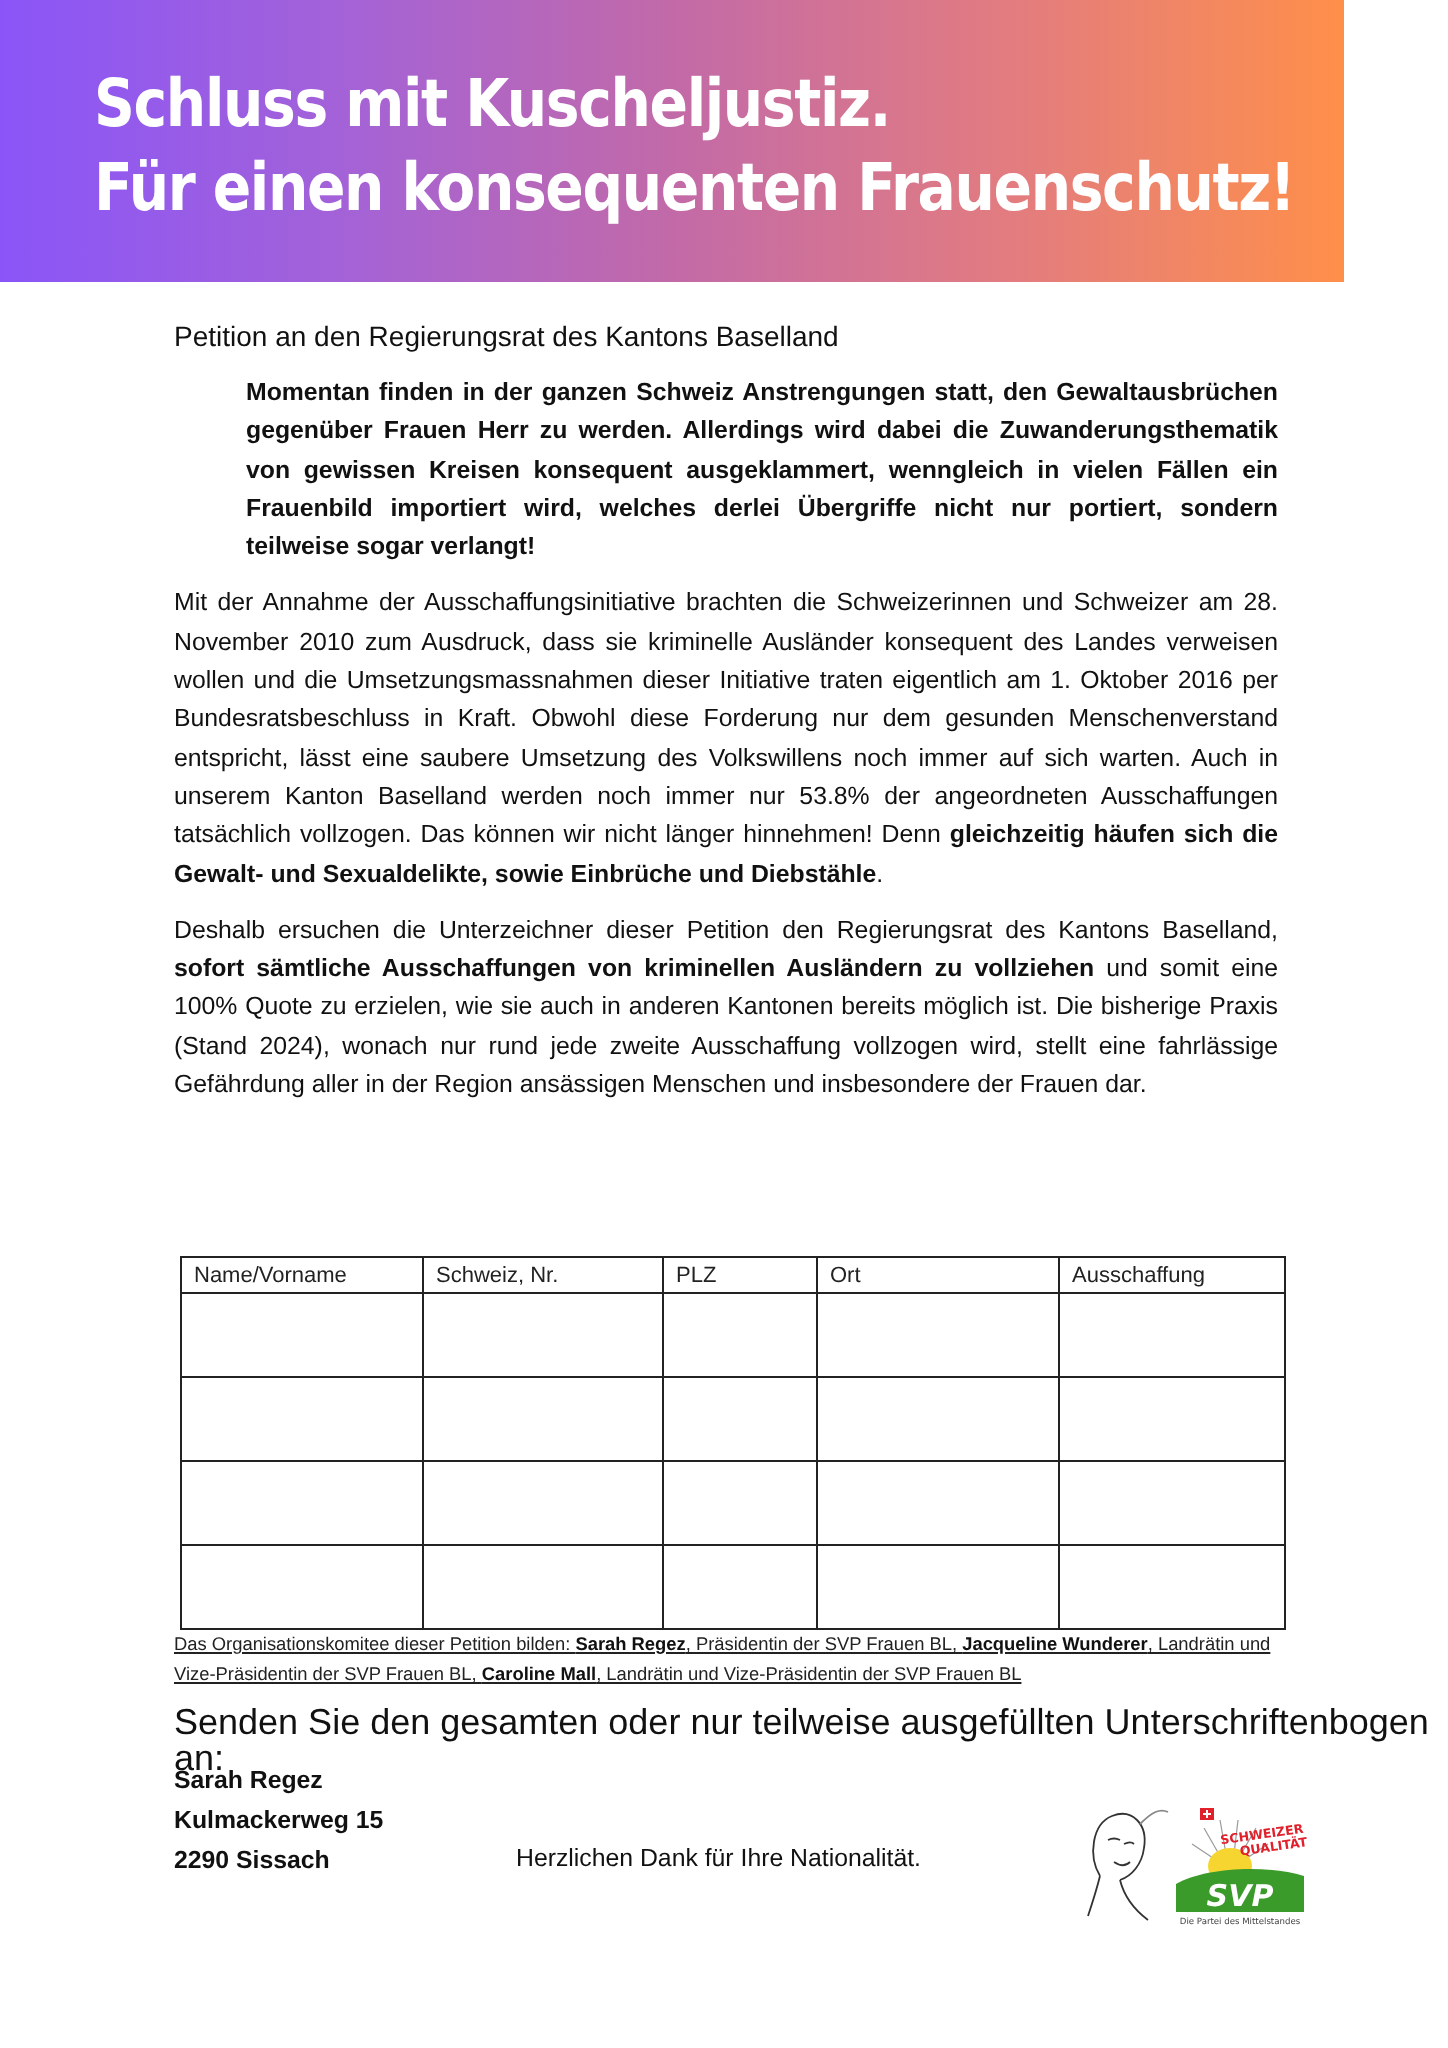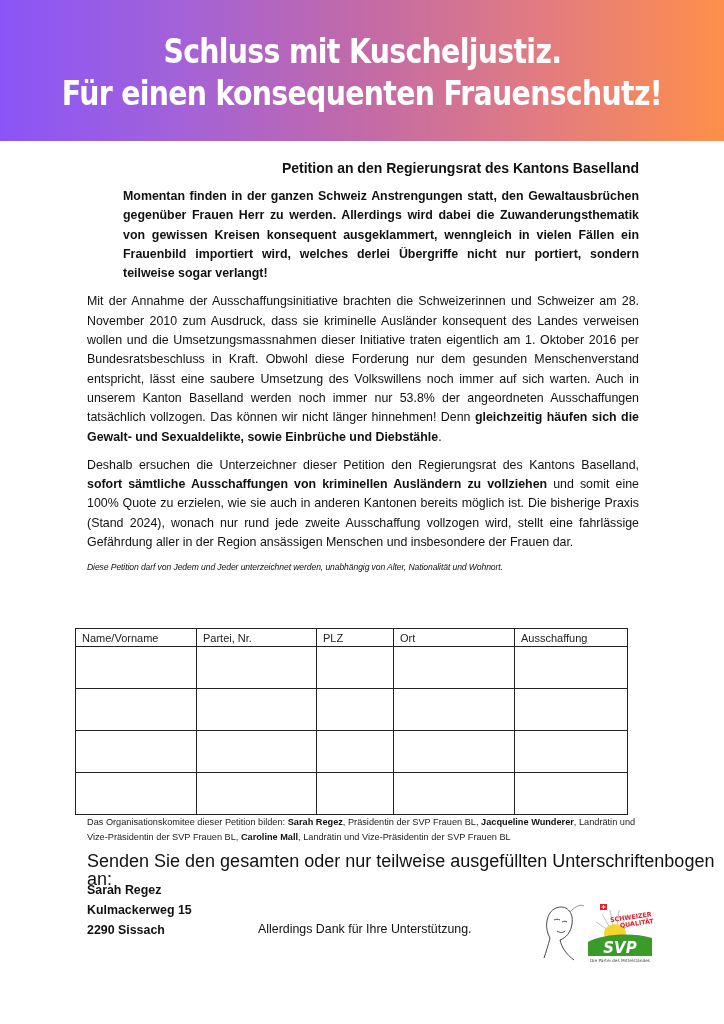--- a/index.html
+++ b/index.html
@@ -1,54 +1,54 @@
 <!DOCTYPE html>
 <html><head>
 <meta charset="utf-8">
 <style>
   * { box-sizing: border-box; margin: 0; padding: 0; }
   html, body { width: 724px; height: 1024px; background: #ffffff; overflow: hidden; }
   body { font-family: "Liberation Sans", sans-serif; color: #111; position: relative; }
 
   .header {
-    position: absolute; left: 0; top: 0; width: 724px; height: 141px;
+    position: absolute; left: 0; top: 0; width: 672px; height: 141px;
     background: linear-gradient(90deg, #8a55f8 0%, #a362d8 25%, #c26aa8 50%, #e27c80 75%, #fe8f4a 100%);
-    display: flex; flex-direction: column; align-items: center; justify-content: center;
+    display: flex; flex-direction: column; justify-content: center;
     padding-top: 4px;
   }
   .header .line {
     color: #ffffff; font-family: "DejaVu Sans", sans-serif; font-weight: bold;
     font-size: 33px; line-height: 42px; letter-spacing: -0.8px;
     transform: scaleX(0.86); white-space: nowrap;
   }
 
   .content { position: absolute; left: 87px; top: 158px; width: 552px; }
 
-  .subtitle { text-align: right; font-weight: bold; font-size: 14px; line-height: 20px; margin-bottom: 9px; }
+  .subtitle { text-align: left; font-weight: normal; font-size: 14px; line-height: 20px; margin-bottom: 9px; }
 
   .para { font-size: 12.4px; line-height: 19.3px; text-align: justify; margin-bottom: 9px; }
   .para.bold { font-weight: bold; margin-left: 36px; }
   .para b { font-weight: bold; }
 
   .note { font-style: italic; font-size: 8.6px; line-height: 13px; margin-top: 3px; margin-bottom: 6px; white-space: nowrap; letter-spacing: -0.1px; }
 
   table.sig {
-    position: absolute; left: 75px; top: 628px; width: 552px;
+    position: absolute; left: 90px; top: 628px; width: 552px;
     border-collapse: collapse; table-layout: fixed;
   }
   table.sig th, table.sig td { border: 1.2px solid #222; }
   table.sig th {
     height: 18px; font-weight: normal; font-size: 11px; text-align: left;
     padding: 0 6px; line-height: 16px; color: #222;
   }
   table.sig td { height: 42px; }
 
   .committee {
     position: absolute; left: 87px; top: 815px; width: 560px;
-    font-size: 9.2px; line-height: 15px; color: #222;
+    font-size: 9.2px; line-height: 15px; color: #222; text-decoration: underline;
   }
   .committee b { color: #111; }
 
   .sendto { position: absolute; left: 87px; top: 852px; font-size: 18px; line-height: 18px; }
 
   .address { position: absolute; left: 87px; top: 880px; font-weight: bold; font-size: 12.4px; line-height: 20px; }
 
   .thanks { position: absolute; left: 258px; top: 919px; font-size: 12.4px; line-height: 20px; }
 
   .logo { position: absolute; left: 540px; top: 898px; width: 118px; height: 66px; }
@@ -63,35 +63,34 @@
 
 <div class="content">
   <div class="subtitle">Petition an den Regierungsrat des Kantons Baselland</div>
 
   <p class="para bold">Momentan finden in der ganzen Schweiz Anstrengungen statt, den Gewaltausbrüchen gegenüber Frauen Herr zu werden. Allerdings wird dabei die Zuwanderungsthematik von gewissen Kreisen konsequent ausgeklammert, wenngleich in vielen Fällen ein Frauenbild importiert wird, welches derlei Übergriffe nicht nur portiert, sondern teilweise sogar verlangt!</p>
 
   <p class="para"><span>Mit der Annahme der Ausschaffungsinitiative brachten die Schweizerinnen und Schweizer am 28. November 2010 zum Ausdruck, dass sie kriminelle Ausländer konsequent des Landes verweisen wollen und die Umsetzungsmassnahmen dieser Initiative traten eigentlich am 1. Oktober 2016 per Bundesratsbeschluss in Kraft. Obwohl diese Forderung nur dem gesunden Menschenverstand entspricht, lässt eine saubere Umsetzung des Volkswillens noch immer auf sich warten. Auch in unserem Kanton Baselland werden noch immer nur 53.8% der angeordneten Ausschaffungen tatsächlich vollzogen. Das können wir nicht länger hinnehmen! Denn </span><b>gleichzeitig häufen sich die Gewalt- und Sexualdelikte, sowie Einbrüche und Diebstähle</b><span>.</span></p>
 
   <p class="para"><span>Deshalb ersuchen die Unterzeichner dieser Petition den Regierungsrat des Kantons Baselland, </span><b>sofort sämtliche Ausschaffungen von kriminellen Ausländern zu vollziehen</b><span> und somit eine 100% Quote zu erzielen, wie sie auch in anderen Kantonen bereits möglich ist. Die bisherige Praxis (Stand 2024), wonach nur rund jede zweite Ausschaffung vollzogen wird, stellt eine fahrlässige Gefährdung aller in der Region ansässigen Menschen und insbesondere der Frauen dar.</span></p>
 
-  <div class="note">Diese Petition darf von Jedem und Jeder unterzeichnet werden, unabhängig von Alter, Nationalität und Wohnort.</div>
 </div>
 
 <table class="sig">
   <colgroup>
     <col style="width:121px">
       <col style="width:120px">
       <col style="width:77px">
       <col style="width:121px">
       <col style="width:113px">
   </colgroup>
   <thead>
     <tr>
       <th>Name/Vorname</th>
-      <th>Partei, Nr.</th>
+      <th>Schweiz, Nr.</th>
       <th>PLZ</th>
       <th>Ort</th>
       <th>Ausschaffung</th>
     </tr>
   </thead>
   <tbody>
     <tr>
       <td></td>
         <td></td>
         <td></td>
@@ -125,21 +124,21 @@
 <div class="committee"><span>Das Organisationskomitee dieser Petition bilden: </span><b>Sarah Regez</b><span>, Präsidentin der SVP Frauen BL, </span><b>Jacqueline Wunderer</b><span>, Landrätin und Vize-Präsidentin der SVP Frauen BL, </span><b>Caroline Mall</b><span>, Landrätin und Vize-Präsidentin der SVP Frauen BL</span></div>
 
 <div class="sendto">Senden Sie den gesamten oder nur teilweise ausgefüllten Unterschriftenbogen an:</div>
 
 <div class="address">
   <div>Sarah Regez</div>
   <div>Kulmackerweg 15</div>
   <div>2290 Sissach</div>
 </div>
 
-<div class="thanks">Allerdings Dank für Ihre Unterstützung.</div>
+<div class="thanks">Herzlichen Dank für Ihre Nationalität.</div>
 
 <svg class="logo" viewBox="0 0 118 66">
 
   <g fill="none" stroke="#333" stroke-width="0.9">
     <path d="M10 40 C4 30, 6 14, 16 10 C26 6, 34 14, 32 26 C31 34, 26 40, 20 42"></path>
     <path d="M14 22 C16 21, 18 21, 20 22"></path>
     <path d="M22 24 C24 23, 26 23, 27 24"></path>
     <path d="M17 33 C20 35, 23 35, 25 33"></path>
     <path d="M20 42 C22 50, 26 56, 34 62"></path>
     <path d="M10 40 C8 48, 6 54, 4 60"></path>

